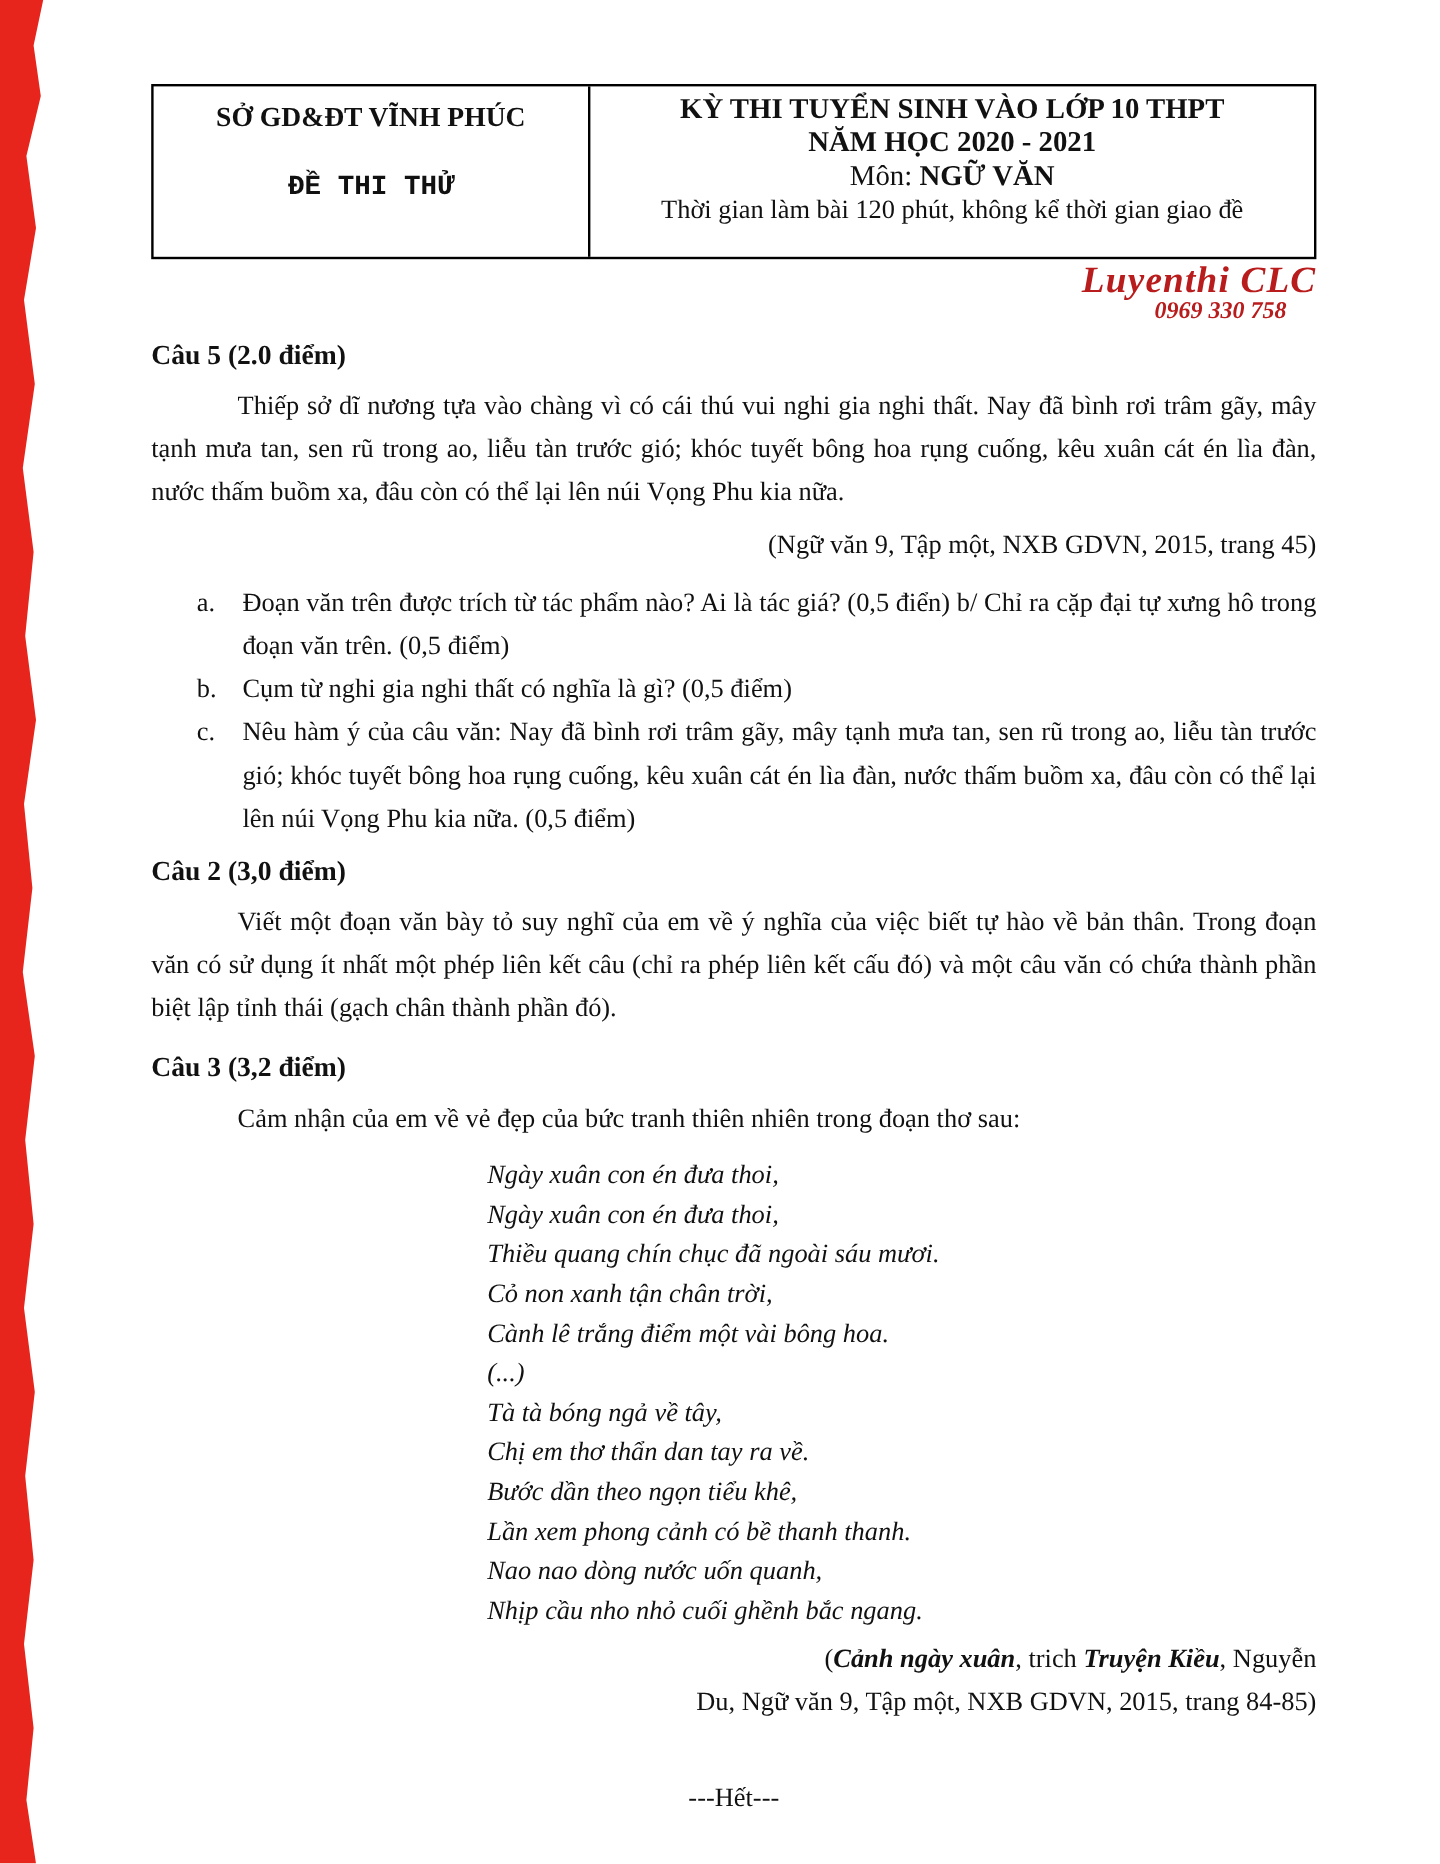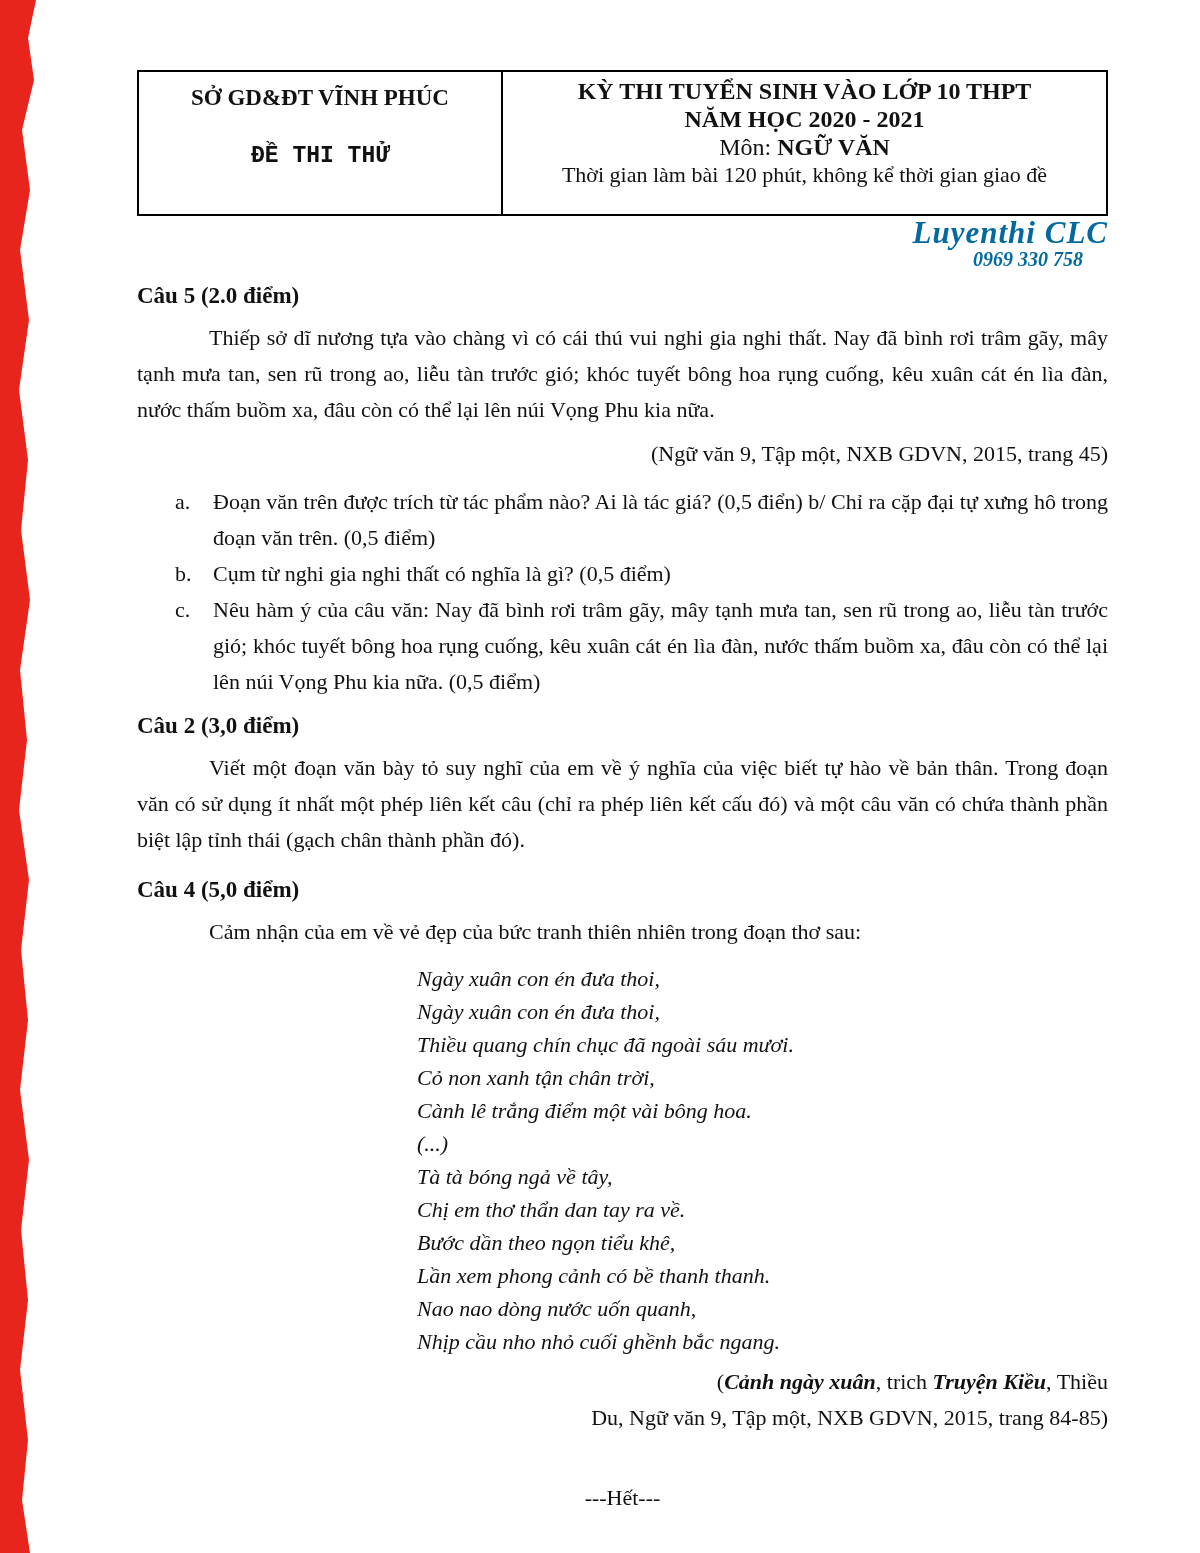--- a/index.html
+++ b/index.html
@@ -6,35 +6,35 @@
   body {
     width:1200px; height:1553px;
     background:#ffffff;
     font-family:"Liberation Serif","DejaVu Serif",serif;
     color:#111;
   }
   .page { position:relative; width:1200px; height:1553px; overflow:hidden; background:#fff; }
 
   .ribbon { position:absolute; left:0; top:0; width:40px; height:1553px; pointer-events:none; }
 
-  .content { position:absolute; left:137px; top:70px; width:971px; font-size:22px; line-height:36px; }
+  .content { position:absolute; left:126px; top:70px; width:971px; font-size:22px; line-height:36px; }
 
   
   .hdr-table { display:flex; border:2px solid #000; height:146px; box-sizing:border-box; }
   .hdr-left  { width:364px; border-right:2px solid #000; text-align:center; padding-top:8px; box-sizing:border-box; }
   .hdr-right { flex:1; text-align:center; padding-top:5px; line-height:28px; }
   .hdr-left .l1 { font-weight:bold; font-size:23px; }
   .hdr-left .l2 { font-weight:bold; font-size:23px; margin-top:22px;font-family:Liberation Mono, monospace; }
   .hdr-right .t1, .hdr-right .t2 { font-weight:bold; font-size:24px; }
   .hdr-right .t3 { font-size:24px; }
   .hdr-right .t3 b { font-weight:bold; }
   .hdr-right .t4 { font-size:22px; }
 
   
-  .logo { text-align:right; margin-top:2px; color:#0369a1; font-style:italic; font-weight:bold; line-height:30px; }
+  .logo { text-align:right; margin-top:2px; color:#b91c1c; font-style:italic; font-weight:bold; line-height:30px; }
   .logo .brand { font-size:31px; letter-spacing:1px; }
   .logo .phone { font-size:20px; margin-right:25px; line-height:22px; }
 
   .qheading { font-weight:bold; font-size:23px; margin-top:8px; }
 
   .para { text-align:justify; text-indent:72px; margin-top:6px; }
 
   .src1 { text-align:right; margin-top:8px; }
 
   .qlist { margin-top:12px; }
@@ -95,39 +95,39 @@
       </div>
       <div class="qitem">
         <span class="qmark">c.</span>
         <span class="qtext">Nêu hàm ý của câu văn: Nay đã bình rơi trâm gãy, mây tạnh mưa tan, sen rũ trong ao, liễu tàn trước gió; khóc tuyết bông hoa rụng cuống, kêu xuân cát én lìa đàn, nước thấm buồm xa, đâu còn có thể lại lên núi Vọng Phu kia nữa. (0,5 điểm)</span>
       </div>
     </div>
 
     <div class="qheading" style="">Câu 2 (3,0 điểm)</div>
     <div class="para">Viết một đoạn văn bày tỏ suy nghĩ của em về ý nghĩa của việc biết tự hào về bản thân. Trong đoạn văn có sử dụng ít nhất một phép liên kết câu (chỉ ra phép liên kết cấu đó) và một câu văn có chứa thành phần biệt lập tỉnh thái (gạch chân thành phần đó).</div>
 
-    <div class="qheading" style="margin-top:14px;">Câu 4 (5,0 điểm)</div>
+    <div class="qheading" style="margin-top:14px;">Câu 3 (3,2 điểm)</div>
     <div class="q3intro">Cảm nhận của em về vẻ đẹp của bức tranh thiên nhiên trong đoạn thơ sau:</div>
 
     <div class="poem">
       <div>Ngày xuân con én đưa thoi,</div>
       <div>Ngày xuân con én đưa thoi,</div>
       <div>Thiều quang chín chục đã ngoài sáu mươi.</div>
       <div>Cỏ non xanh tận chân trời,</div>
       <div>Cành lê trắng điểm một vài bông hoa.</div>
       <div>(...)</div>
       <div>Tà tà bóng ngả về tây,</div>
       <div>Chị em thơ thẩn dan tay ra về.</div>
       <div>Bước dần theo ngọn tiểu khê,</div>
       <div>Lần xem phong cảnh có bề thanh thanh.</div>
       <div>Nao nao dòng nước uốn quanh,</div>
       <div>Nhịp cầu nho nhỏ cuối ghềnh bắc ngang.</div>
     </div>
 
     <div class="cite2">
-      <div><span>(</span><span class="bt">Cảnh ngày xuân</span><span>, trich </span><span class="bt">Truyện Kiều</span><span>, Thiều</span></div>
+      <div><span>(</span><span class="bt">Cảnh ngày xuân</span><span>, trich </span><span class="bt">Truyện Kiều</span><span>, Nguyễn</span></div>
       <div>Du, Ngữ văn 9, Tập một, NXB GDVN, 2015, trang 84-85)</div>
     </div>
 
     <div class="end-marker">---Hết---</div>
 
   </div>
 </div>
 
 </body></html>

